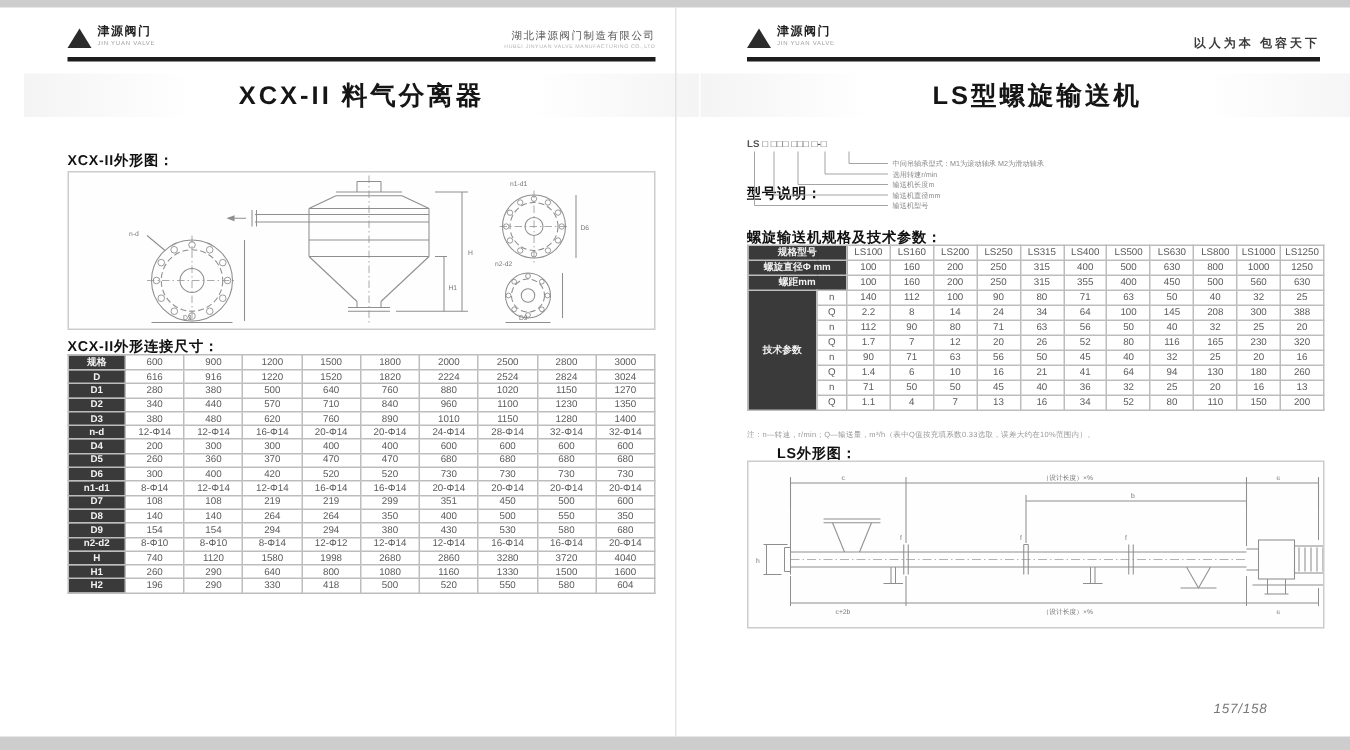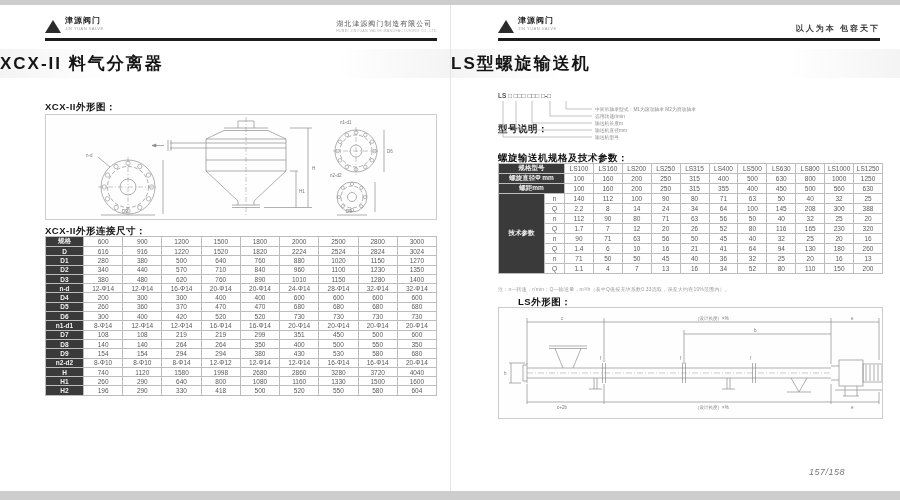--- a/index.html
+++ b/index.html
@@ -10,34 +10,34 @@
     position: relative; overflow: hidden;
   }
   .sheet { position: absolute; left: 0; top: 5px; width: 900px; height: 486px; background: #fff; }
   .page { position: absolute; top: 0; height: 100%; width: 450px; }
   .page.left { left: 0; }
   .page.right { left: 450px; border-left: 1px solid #e4e4e4; }
 
   .hdr { position: absolute; top: 11px; height: 22px; }
   .page.left .hdr { left: 45px; right: 13px; }
   .page.right .hdr { left: 47px; right: 20px; }
-  .logo { position: absolute; left: 0; top: 1px; display: flex; gap: 4px; align-items: flex-end; }
+  .logo { position: absolute; left: 0; top: 1px; display: flex; gap: 4px; align-items: center; }
   .tri { width: 0; height: 0; border-left: 8px solid transparent; border-right: 8px solid transparent; border-bottom: 13px solid #2b2b2b; }
   .logo-txt { line-height: 8px; }
   .logo-name { font-size: 8px; font-weight: bold; color: #222; letter-spacing: 1px; }
   .logo-sub { font-size: 4px; color: #a0a0a0; letter-spacing: .5px; }
-  .hdr-right { position: absolute; right: 0; top: 3px; text-align: left; }
+  .hdr-right { position: absolute; right: 0; top: 3px; text-align: right; }
   .hdr-company { font-size: 7px; color: #555; letter-spacing: 1px; }
   .hdr-company-sub { font-size: 3.5px; color: #b3b3b3; letter-spacing: .4px; }
   .hdr-slogan { font-size: 8px; color: #3a3a3a; font-weight: bold; letter-spacing: 2px; margin-top: 4px; }
   .rule { position: absolute; top: 33px; height: 2.5px; background: #1c1c1c; }
   .page.left .rule { left: 45px; right: 13px; }
   .page.right .rule { left: 47px; right: 20px; }
 
-  .title { position: absolute; top: 44px; left: 0; width: 100%; 
+  .title { position: absolute; top: 44px; left: 16px; width: 100%; text-align: center;
            font-size: 17px; font-weight: bold; color: #151515; letter-spacing: 2px;
            padding: 3px 0; background: linear-gradient(90deg,#f4f4f4,#ffffff 25%,#ffffff 75%,#f4f4f4); }
 
   .intro { position: absolute; top: 71px; left: 47px; width: 390px;
            font-size: 7.5px; line-height: 11px; color: #8a8a8a; text-indent: 2em; }
 
   .sec-h { position: absolute; font-size: 9.5px; font-weight: bold; color: #111; letter-spacing: .5px; }
 
   .draw-box { position: absolute; border: 1px solid #cccccc; background: #fefefe; }
   svg { display: block; }

